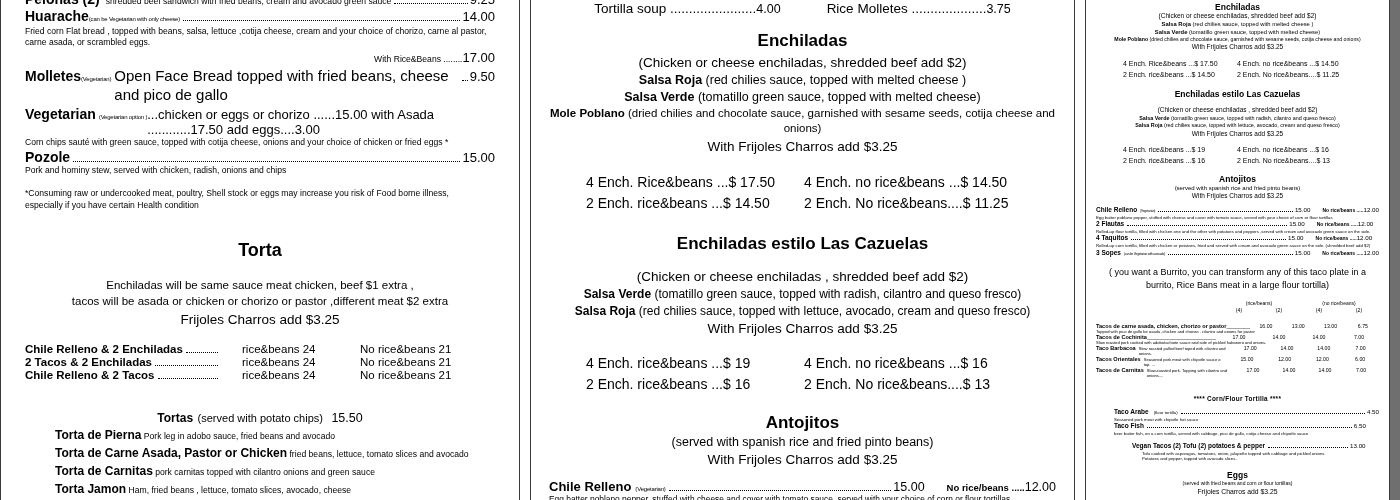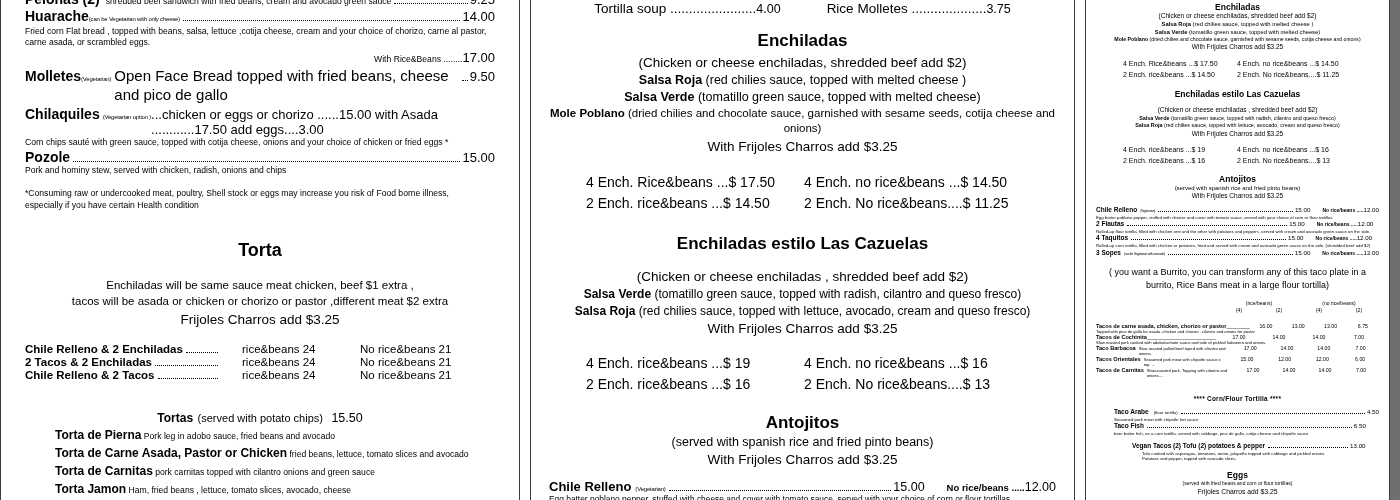--- a/index.html
+++ b/index.html
@@ -123,21 +123,21 @@
         <span class="item-name">Molletes</span>
         <span class="sup">(Vegetarian)</span>
         <span class="desc" style="margin-left:3px; font-size:15px">Open Face Bread  topped with  fried beans, cheese and pico de gallo</span>
         <span class="dots"></span>
         <span class="price">9.50</span>
       </div>
     </div>
 
     <div style="margin-top:1px">
       <div class="row">
-        <span class="item-name">Chilaquiles</span>
+        <span class="item-name">Vegetarian</span>
         <span class="sup" style="margin-left:3px">(Vegetarian option )</span>
         <span class="inline-note">...chicken or eggs or chorizo ......15.00        with Asada ............17.50  add eggs....3.00</span>
       </div>
       <div class="desc">Corn chips sauté with  green sauce, topped with cotija cheese, onions  and your choice of chicken or fried eggs  *</div>
     </div>
 
     <div style="margin-top:1px">
       <div class="row">
         <span class="item-name">Pozole</span>
         <span class="dots"></span>

